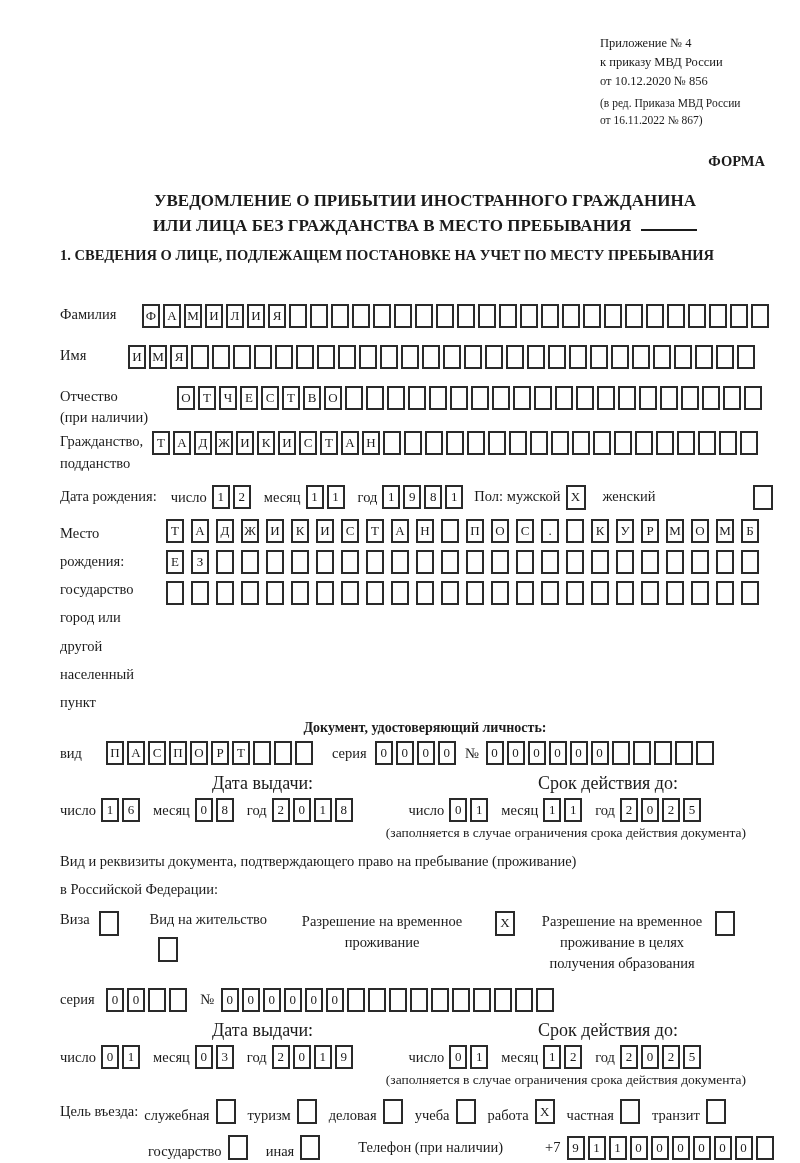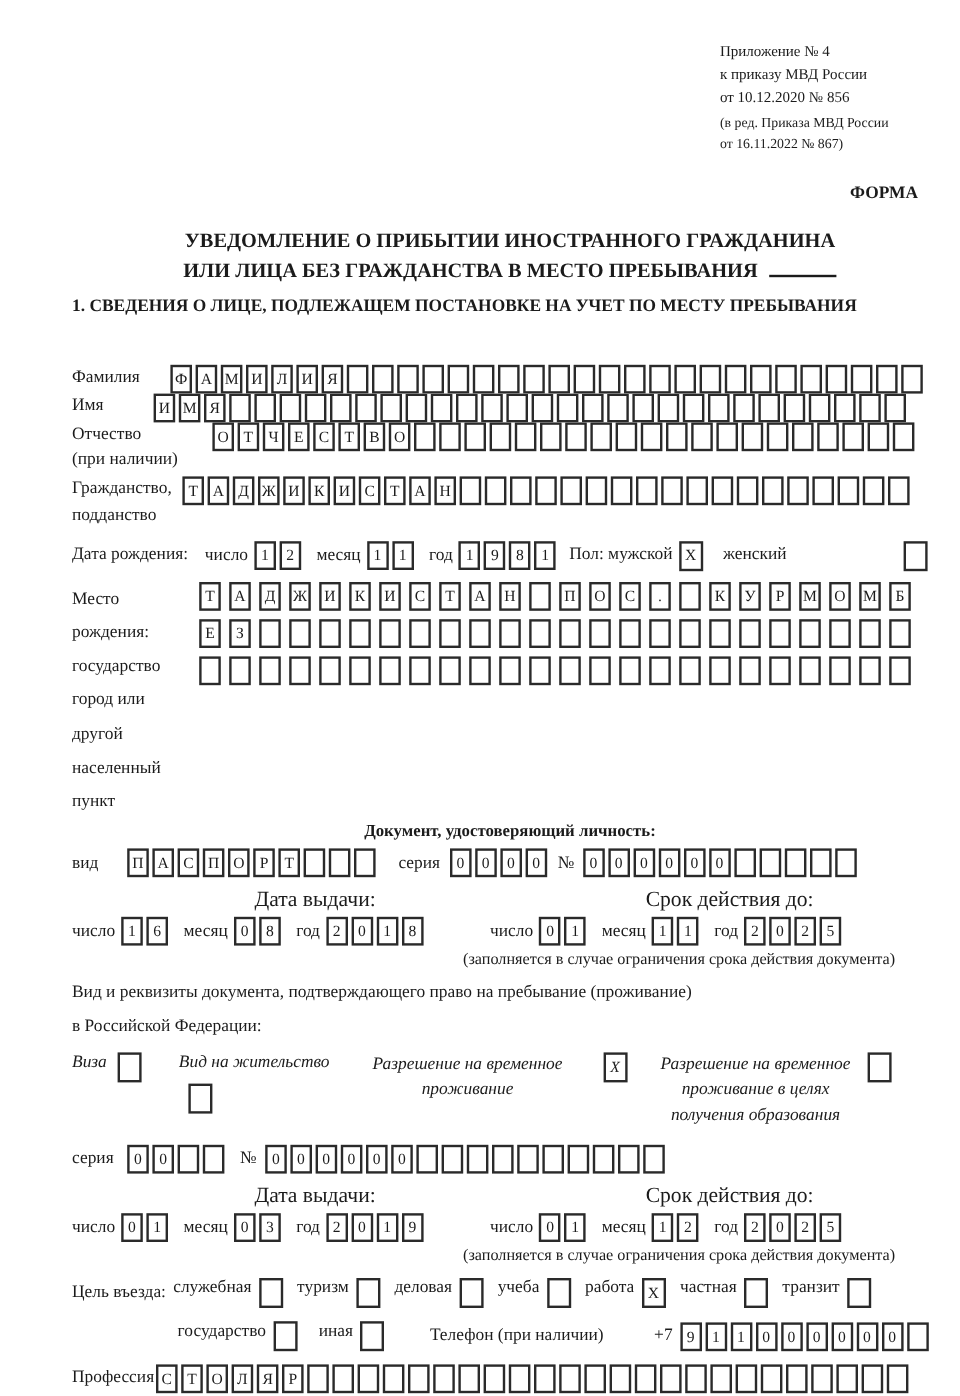--- a/index.html
+++ b/index.html
@@ -12,21 +12,21 @@
     color:#1b1b1b;
     background:#fff;
     overflow:hidden;
   }
   .topblock{margin-left:auto;width:190px;font-size:12.5px;line-height:1.5;}
   .topblock .amend{font-size:11.5px;margin-top:5px;line-height:1.45;}
   .forma{margin-top:24px;text-align:right;padding-right:25px;font-weight:bold;font-size:14.5px;}
   .title{margin-top:18px;text-align:center;font-weight:bold;font-size:17px;line-height:1.5;}
   .blankline{display:inline-block;width:56px;border-bottom:2px solid #1b1b1b;height:12px;margin-left:10px;}
   .sechdr{margin-top:8px;font-weight:bold;font-size:14.5px;}
-  .frow{display:flex;align-items:flex-start;margin-top:0;}
+  .frow{display:flex;align-items:flex-start;margin-top:17px;}
   .flabel{font-size:14.5px;flex:none;line-height:1.5;}
   .cells{display:inline-flex;flex:none;}
   .cb{
     display:inline-flex;flex:none;align-items:center;justify-content:center;
     width:14px;height:20px;border:2px solid #2a2a2a;margin-right:3px;
     font-size:13px;background:#fff;
   }
   .chk .cb, .cb.chk{width:16px;height:21px;}
   .wide .cb{margin-right:7px;}
   .center{text-align:center;}
@@ -34,25 +34,25 @@
   .dgrp{display:inline-flex;align-items:center;}
   .dgrp .lb{font-size:14.5px;margin:0 5px 0 10px;}
   .dgrp .lb:first-child{margin-left:0;}
   .hdrpair{display:flex;font-size:18px;margin-top:8px;}
   .hdrpair .h1{padding-left:152px;}
   .hdrpair .h2{margin-left:auto;padding-right:112px;}
   .datepair{display:flex;align-items:center;margin-top:4px;}
   .datepair .right{margin-left:auto;margin-right:86px;}
   .rnote{text-align:right;padding-right:44px;font-size:13.5px;margin-top:3px;}
   .optrow{display:flex;align-items:flex-start;margin-top:10px;gap:14px;}
-  .opt{display:flex;align-items:flex-start;gap:9px;font-size:14.5px;font-style:italic;}
+  .opt{display:flex;align-items:flex-start;gap:9px;font-size:14.5px;}
   .opt .wrap{text-align:center;line-height:1.45;}
   .w170{max-width:178px;} .w168{max-width:168px;}
   .purp{display:flex;align-items:center;margin-top:11px;font-size:14.5px;}
-  .purp .pair{display:flex;align-items:flex-start;margin-right:9px;}
+  .purp .pair{display:flex;align-items:flex-end;margin-right:9px;}
   .purp .pair .pl{margin-right:6px;}
   .reprow{margin-bottom:7px;}
 </style>
 </head>
 <body>
 
 <div class="page">
 
   <div class="topblock">
     <div>Приложение № 4</div>

